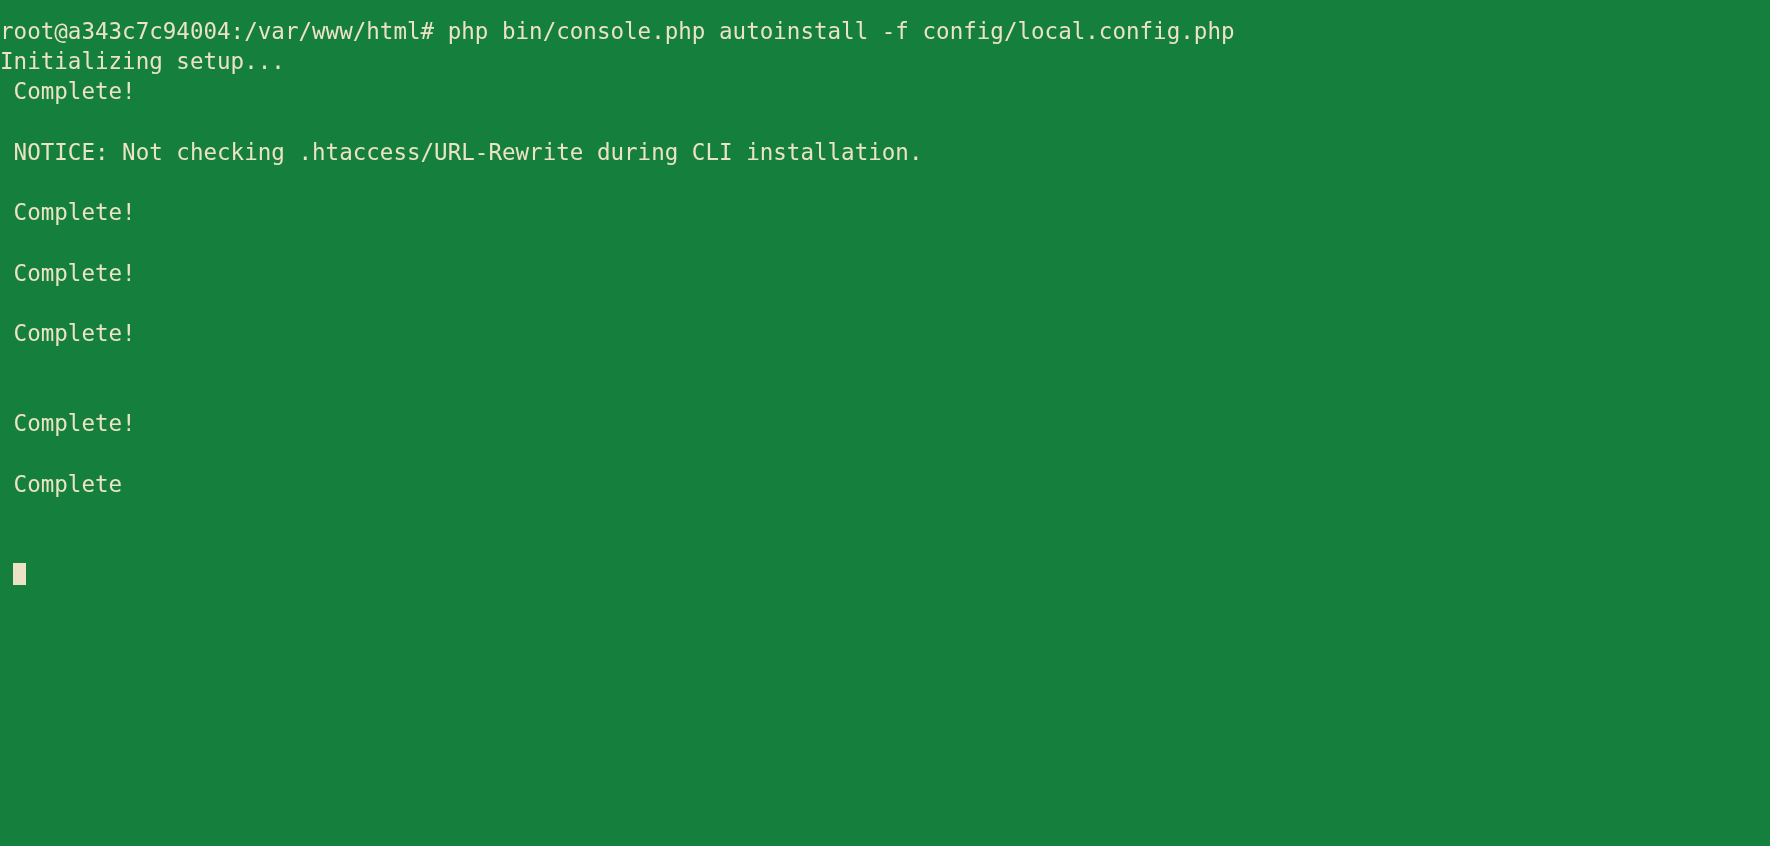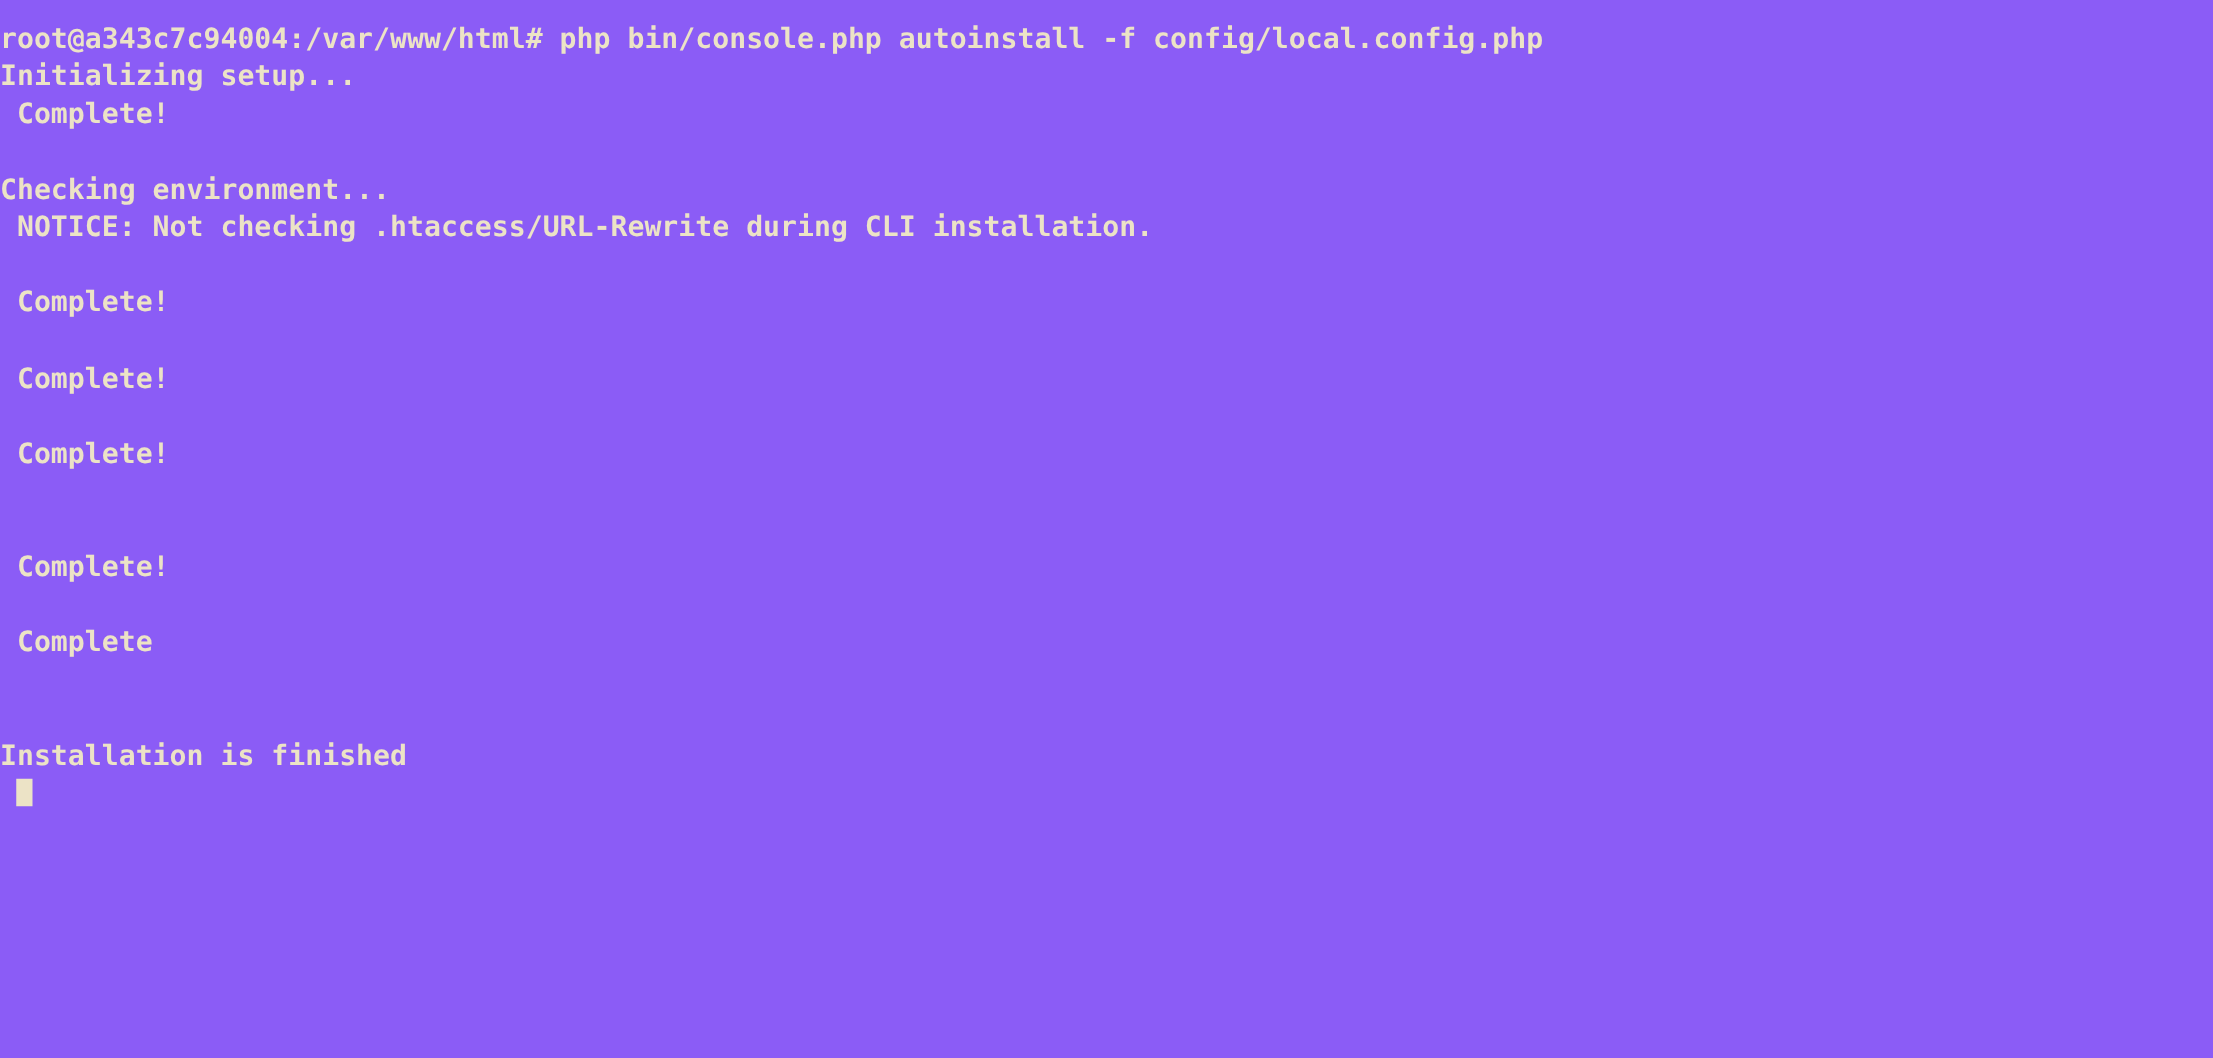--- a/index.html
+++ b/index.html
@@ -44,37 +44,35 @@
     vertical-align: -3px;
     margin-left: 13px;
   }
   .prompt-final {
     white-space: pre;
   }
 </style>
 </head>
 <body style="background: rgb(43, 43, 41);">
 
-<div id="terminal" style="background: #8b5cf6; color: rgb(236, 227, 198); font-weight: bold;">
+<div id="terminal" style="background: #15803d; color: rgb(236, 227, 198);">
   <div id="output">
       <div class="line">root@a343c7c94004:/var/www/html# php bin/console.php autoinstall -f config/local.config.php</div>
       <div class="line">Initializing setup...</div>
       <div class="line"> Complete!</div>
       <div class="line blank"></div>
-      <div class="line">Checking environment...</div>
       <div class="line"> NOTICE: Not checking .htaccess/URL-Rewrite during CLI installation.</div>
       <div class="line blank"></div>
       <div class="line"> Complete!</div>
       <div class="line blank"></div>
       <div class="line"> Complete!</div>
       <div class="line blank"></div>
       <div class="line"> Complete!</div>
       <div class="line blank"></div>
       <div class="line blank"></div>
       <div class="line"> Complete!</div>
       <div class="line blank"></div>
       <div class="line"> Complete</div>
       <div class="line blank"></div>
       <div class="line blank"></div>
-      <div class="line">Installation is finished</div>
     </div>
   <div class="line prompt-final"><span class="cursor" style="background: rgb(236, 227, 198);"></span></div>
 </div>
 
 </body></html>

